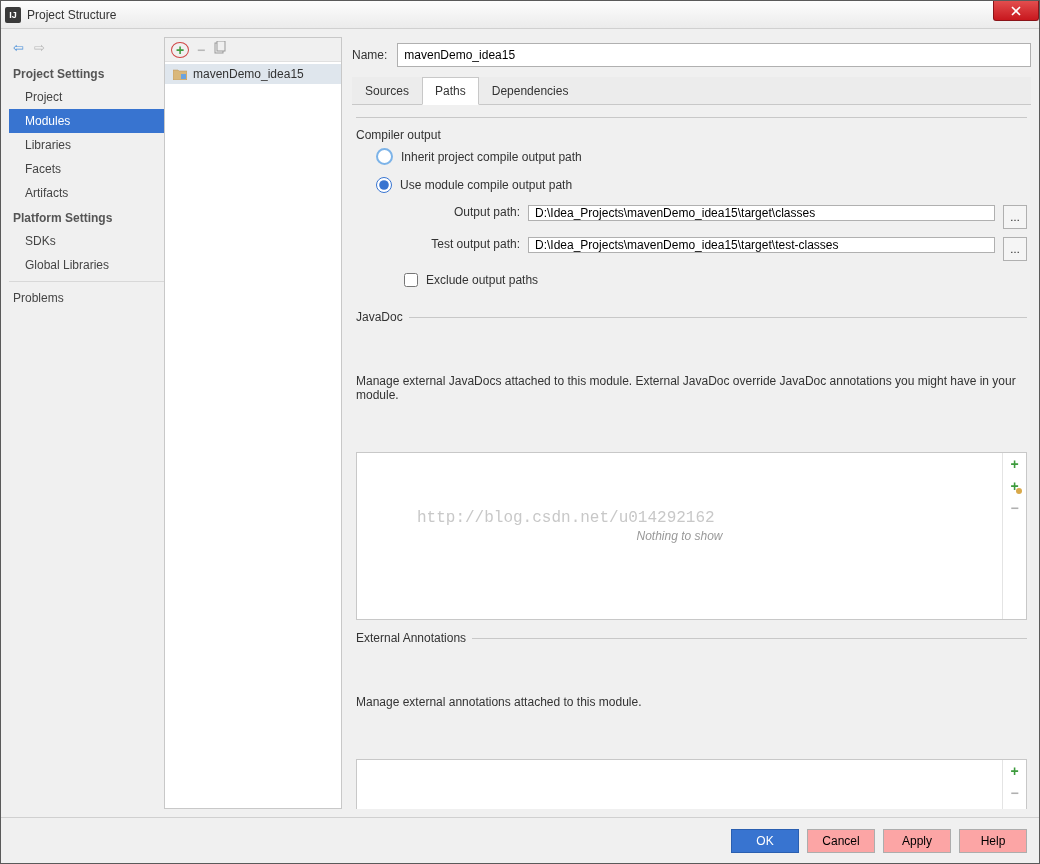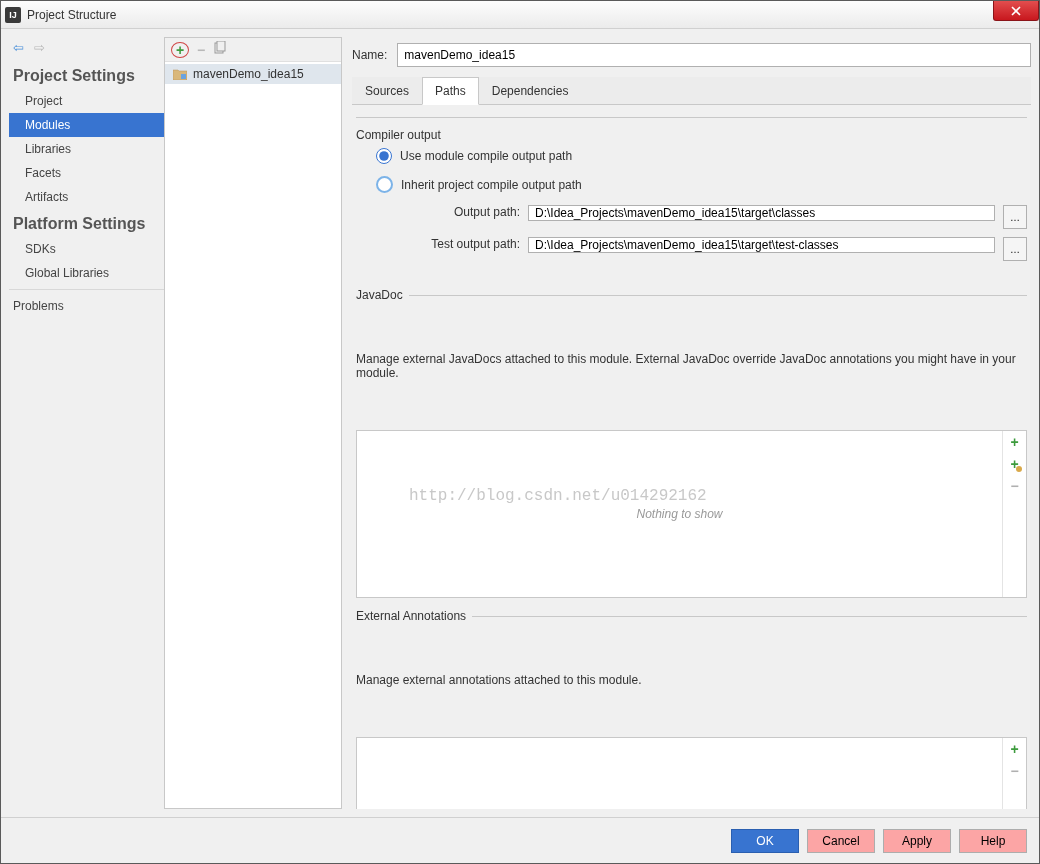--- a/index.html
+++ b/index.html
@@ -13,21 +13,21 @@
 .titlebar .close-btn { position: absolute; right: 0; top: 0; width: 46px; height: 20px; background: linear-gradient(#e24e4e, #c8171e); border: 1px solid #8a1419; border-top: none; border-radius: 0 0 3px 3px; display: flex; align-items: center; justify-content: center; color: #fff; font-size: 11px; cursor: pointer; }
 
 .body-area { flex: 1; display: flex; padding: 8px; gap: 0; min-height: 0; }
 
 .sidebar { width: 155px; display: flex; flex-direction: column; }
 .sidebar-toolbar { height: 24px; display: flex; align-items: center; gap: 10px; padding: 0 4px 4px; }
 .arrow-icon { font-size: 13px; cursor: pointer; }
 .arrow-left { color: #4a90d9; }
 .arrow-right { color: #b8b8b8; }
 
-.sidebar-heading { font-weight: bold; color: #555; padding: 6px 4px 4px; font-size: 16px; }
+.sidebar-heading { font-weight: bold; color: #555; padding: 6px 4px 4px; font-size: 12px; }
 .sidebar-item { padding: 5px 4px 5px 16px; cursor: pointer; color: #444; }
 .sidebar-item.selected { background: #3874d0; color: #fff; }
 .sidebar-divider { height: 1px; background: #d8d8d8; margin: 4px 0; }
 
 .middle-panel { width: 178px; background: #fff; border: 1px solid #c8c8c8; display: flex; flex-direction: column; }
 .middle-toolbar { height: 24px; display: flex; align-items: center; gap: 8px; padding: 0 6px; background: #f0f0f0; border-bottom: 1px solid #e0e0e0; }
 .mt-icon { font-size: 14px; cursor: pointer; }
 .plus-icon { color: #3d9b3d; font-weight: bold; position: relative; }
 .plus-circle { border: 1px solid #d04545; border-radius: 50%; padding: 0 2px; width: 18px; height: 16px; display: inline-flex; align-items: center; justify-content: center; }
 .minus-icon { color: #b8b8b8; font-weight: bold; }
@@ -75,21 +75,21 @@
 .list-box { border: 1px solid #c8c8c8; background: #fff; height: 168px; display: flex; position: relative; }
 .list-box.small { height: 158px; }
 .list-empty { flex: 1; display: flex; align-items: center; justify-content: center; color: #999; font-style: italic; }
 .list-btns { width: 24px; display: flex; flex-direction: column; border-left: 1px solid #e4e4e4; }
 .list-btn { height: 22px; display: flex; align-items: center; justify-content: center; cursor: pointer; font-size: 14px; font-weight: bold; }
 .list-btn.add { color: #3d9b3d; }
 .list-btn.addweb { color: #3d9b3d; position: relative; }
 .list-btn.addweb::after { content: ""; position: absolute; width: 6px; height: 6px; background: #d9a94a; border-radius: 50%; bottom: 3px; right: 4px; }
 .list-btn.remove { color: #b0b0b0; }
 
-.watermark { position: absolute; left: 52px; top: 56px; color: #c8c8c8; font-size: 16px; font-family: "Courier New", monospace; pointer-events: none; }
+.watermark { position: absolute; left: 60px; top: 56px; color: #c8c8c8; font-size: 16px; font-family: "Courier New", monospace; pointer-events: none; }
 
 .footer { height: 46px; border-top: 1px solid #d0d0d0; display: flex; align-items: center; justify-content: flex-end; padding: 0 12px; gap: 8px; background: #f0f0f0; }
 .btn { height: 24px; min-width: 68px; border: 1px solid #adadad; background: #fca5a5; cursor: pointer; font-size: 12px; padding: 0 12px; }
 .btn.primary { background: #3874d0; color: #fff; border-color: #2a5fb0; }
 </style>
 </head>
 <body>
 
 <div class="window">
 
@@ -159,43 +159,47 @@
         <div class="tab">Sources</div>
         <div class="tab active">Paths</div>
         <div class="tab">Dependencies</div>
       </div>
 
       <div class="tab-content">
 
         <div class="fieldset">
           <div class="fieldset-legend">Compiler output</div>
 
+          <label class="radio-row inherit">
+            <input type="radio" name="compout" style="">
+            <span>Inherit project compile output path</span>
+          </label>
+
           <label class="radio-row">
             <input type="radio" name="compout" checked="" style="">
             <span>Use module compile output path</span>
-          </label>
-
-          <label class="radio-row inherit">
-            <input type="radio" name="compout" style="">
-            <span>Inherit project compile output path</span>
           </label>
 
           <div class="path-grid">
             <div class="path-row">
               <div class="path-label">Output path:</div>
               <input class="path-input" type="text" value="D:\Idea_Projects\mavenDemo_idea15\target\classes" style="">
               <button class="browse-btn">…</button>
             </div>
             <div class="path-row">
               <div class="path-label">Test output path:</div>
               <input class="path-input" type="text" value="D:\Idea_Projects\mavenDemo_idea15\target\test-classes" style="">
               <button class="browse-btn">…</button>
             </div>
           </div>
 
+          <label class="check-row">
+            <input type="checkbox" style="">
+            <span>Exclude output paths</span>
+          </label>
         </div>
 
         <div class="section">
           <div class="section-title"><span>JavaDoc</span></div>
           <div class="section-desc">Manage external JavaDocs attached to this module. External JavaDoc override JavaDoc annotations you might have in your module.</div>
           <div class="list-box">
             <div class="list-empty">Nothing to show</div>
             <div class="watermark">http://blog.csdn.net/u014292162</div>
             <div class="list-btns">
               <div class="list-btn add">+</div>

